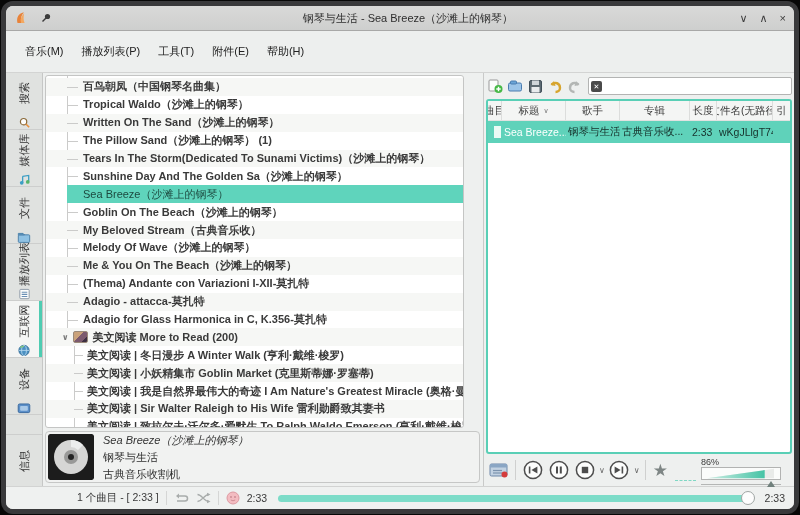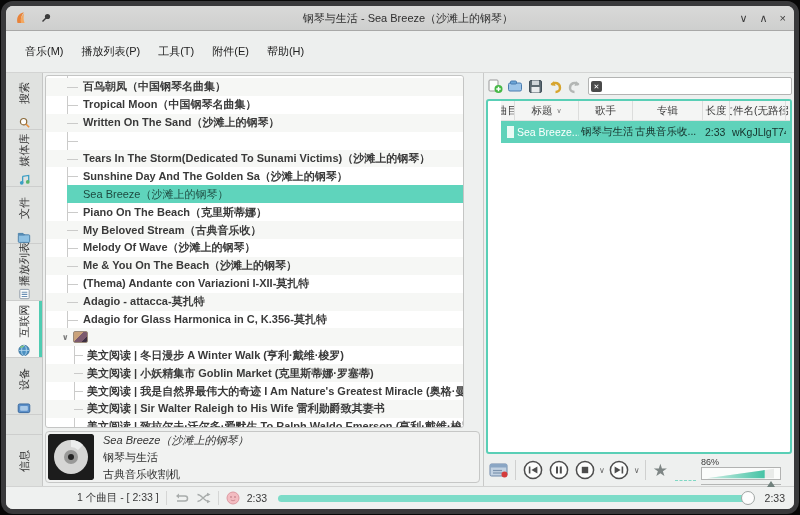--- a/index.html
+++ b/index.html
@@ -60,21 +60,21 @@
   .np-artist,.np-album { font-size:11px; color:#2e2e2e; margin-top:2px; }
   
   .rightcol { width:311px; flex:0 0 auto; border-left:1px solid #c9cac9; display:flex; flex-direction:column; }
   .pl-toolbar { height:26px; display:flex; align-items:center; gap:2px; padding:2px 2px; flex:0 0 auto; }
   .tbtn { width:18px; height:18px; display:flex; align-items:center; justify-content:center; }
   .pl-search { flex:1 1 auto; height:18px; margin-left:2px; background:#fff; border:1px solid #b3b4b3;
     border-radius:2px; display:flex; align-items:center; padding:0 2px; }
   .clear-chip { width:11px; height:11px; background:#4a4a4a; border-radius:2px; color:#fff; font-size:7px;
     display:flex; align-items:center; justify-content:center; line-height:1; }
   .pl-table { flex:1 1 auto; margin:0 2px; border:2px solid #59cfb6; border-radius:3px; background:#fff;
-    overflow:hidden; display:flex; flex-direction:column;padding-left:13px; }
+    overflow:hidden; display:flex; flex-direction:column; }
   .thead { display:flex; height:20px; background:#f4f5f4; border-bottom:1px solid #e1e2e1; flex:0 0 auto; }
   .th { font-size:10.5px; color:#3c3c3c; display:flex; align-items:center; justify-content:center;
     border-right:1px solid #dcdddc; overflow:hidden; white-space:nowrap; flex:0 0 auto; }
   .th .sort { font-size:7px; color:#777; margin-left:4px; }
   .c0{width:14px;} .c1{width:64px;} .c2{width:54px;} .c3{width:70px;} .c4{width:27px;} .c5{width:56px;}
   .c6{flex:1 1 auto; border-right:none;}
   .tdrow { display:flex; height:22px; background:#5fd2ba; align-items:center; font-size:10.5px; color:#16312b; }
   .td { overflow:hidden; white-space:nowrap; flex:0 0 auto; padding:0 2px; }
   .td.title { color:#fdfffe; }
   .play-tri { width:0; height:0; border-left:7px solid #eafaf5; border-top:4.5px solid transparent;
@@ -205,43 +205,44 @@
       <div class="treepanel">
         <div class="tree">
           <div class="trunk-top"></div>
           <div class="trunk-child"></div>
           <div class="trow">
               <span class="stub"></span>
               <span>百鸟朝凤（中国钢琴名曲集）</span>
             </div>
           <div class="trow">
               <span class="stub"></span>
-              <span>Tropical Moon（中国钢琴名曲集）</span>
+              <span>Tropical Waldo（沙滩上的钢琴）</span>
             </div>
           <div class="trow">
               <span class="stub"></span>
               <span>Written On The Sand（沙滩上的钢琴）</span>
             </div>
           <div class="trow">
               <span class="stub"></span>
+              <span>The Pillow Sand（沙滩上的钢琴） (1)</span>
             </div>
           <div class="trow">
               <span class="stub"></span>
               <span>Tears In The Storm(Dedicated To Sunami Victims)（沙滩上的钢琴）</span>
             </div>
           <div class="trow">
               <span class="stub"></span>
               <span>Sunshine Day And The Golden Sa（沙滩上的钢琴）</span>
             </div>
           <div class="trow selected">
               <span>Sea Breeze（沙滩上的钢琴）</span>
             </div>
           <div class="trow">
               <span class="stub"></span>
-              <span>Piano On The Beach（克里斯蒂娜）</span>
+              <span>Goblin On The Beach（沙滩上的钢琴）</span>
             </div>
           <div class="trow">
               <span class="stub"></span>
               <span>My Beloved Stream（古典音乐收）</span>
             </div>
           <div class="trow">
               <span class="stub"></span>
               <span>Melody Of Wave（沙滩上的钢琴）</span>
             </div>
           <div class="trow">
@@ -256,20 +257,21 @@
               <span class="stub"></span>
               <span>Adagio - attacca-莫扎特</span>
             </div>
           <div class="trow">
               <span class="stub"></span>
               <span>Adagio for Glass Harmonica in C, K.356-莫扎特</span>
             </div>
           <div class="trow parent">
             <span class="expander">∨</span>
             <span class="thumb-icon"></span>
+            <span>美文阅读 More to Read (200)</span>
           </div>
           <div class="trow child">
               <span class="stub"></span>
               <span>美文阅读 | 冬日漫步 A Winter Walk (亨利·戴维·梭罗)</span>
             </div>
           <div class="trow child">
               <span class="stub"></span>
               <span>美文阅读 | 小妖精集市 Goblin Market (克里斯蒂娜·罗塞蒂)</span>
             </div>
           <div class="trow child">

